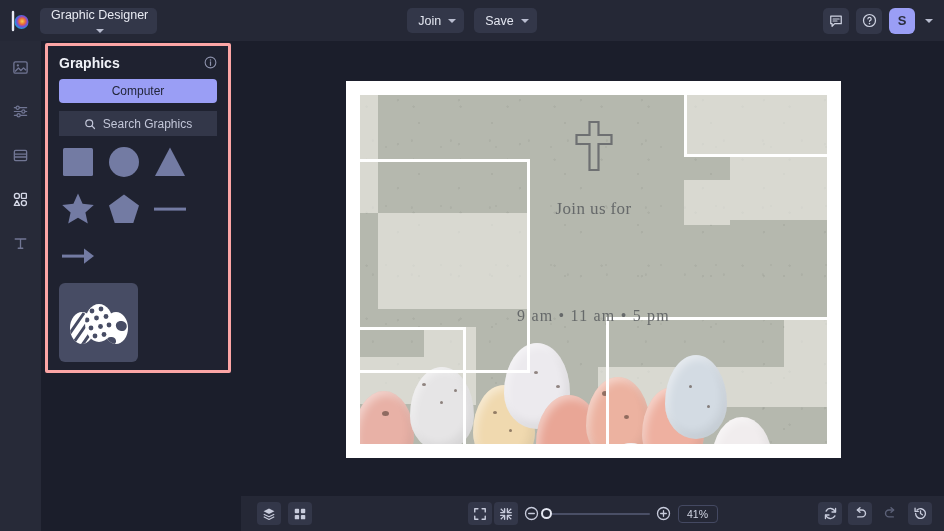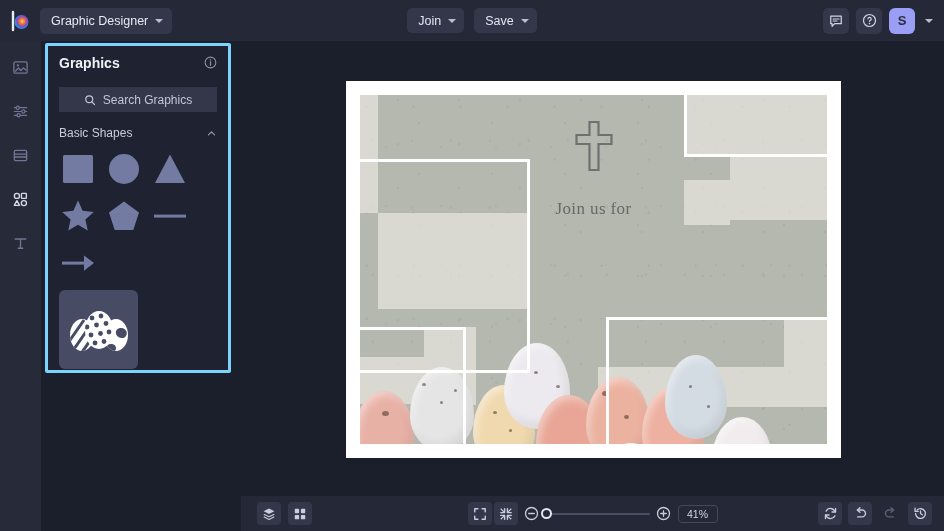--- a/index.html
+++ b/index.html
@@ -16,21 +16,21 @@
     position: absolute; left: 0; top: 0; width: 944px; height: 41px;
     background: #252836;
     display: flex; align-items: center;
   }
   #logo-wrap { width: 40px; height: 41px; display: flex; align-items: center; justify-content: center; }
   .logo-mark { width: 22px; height: 22px; position: relative; }
   .app-switch {
     display: flex; align-items: center; gap: 7px;
     height: 26px; padding: 0 9px 0 11px;
     background: #333749; border-radius: 5px;
-    color: #e8eaf2; font-size: 12.5px; white-space: nowrap;
+    color: #e8eaf2; font-size: 12.5px; white-space: nowrap; flex-direction: column;
   }
   .caret { width: 0; height: 0; border-left: 4px solid transparent; border-right: 4px solid transparent; border-top: 4.5px solid #b9bdd0; display:inline-block; }
 
   #top-center {
     position: absolute; left: 0; right: 0; top: 0; height: 41px;
     display: flex; align-items: center; justify-content: center; gap: 10px;
     pointer-events: none;
   }
   #top-center > * { pointer-events: auto; }
   .menu-btn {
@@ -70,21 +70,21 @@
     display: flex; align-items: center; justify-content: center;
     color: #6d7governor;
   }
   .rail-item { color: #717694; }
   .rail-item.active { color: #d6d9e8; }
 
   
   #panel {
     position: absolute; left: 45px; top: 43px; width: 186px; height: 330px;
     background: #1f2230;
-    border: 3px solid #7dd3fc;
+    border: 3px solid #fca5a5;
     border-radius: 2px;
     padding: 0 11px;
     overflow: hidden;
   }
   .panel-head {
     display: flex; align-items: center; justify-content: space-between;
     height: 33px;
   }
   .panel-title { color: #f0f2f8; font-size: 14px; font-weight: bold; }
   .info-ic { color: #8e93ad; display:flex; }
@@ -315,37 +315,32 @@
     <span class="panel-title">Graphics</span>
     <span class="info-ic">
       <svg width="13" height="13" viewBox="0 0 16 16">
         <circle cx="8" cy="8" r="6.6" fill="none" stroke="currentColor" stroke-width="1.3"></circle>
         <circle cx="8" cy="4.9" r=".95" fill="currentColor"></circle>
         <path d="M8 7.1v4.4" stroke="currentColor" stroke-width="1.5" stroke-linecap="round"></path>
       </svg>
     </span>
   </div>
 
+  <div class="computer-btn">
+    <span>Computer</span>
+  </div>
 
   <div class="search-box">
     <svg width="12" height="12" viewBox="0 0 16 16">
       <circle cx="7" cy="7" r="4.6" fill="none" stroke="currentColor" stroke-width="1.6"></circle>
       <path d="M10.6 10.6l3.4 3.4" stroke="currentColor" stroke-width="1.6" stroke-linecap="round"></path>
     </svg>
     <span>Search Graphics</span>
   </div>
 
-  <div class="sec-head">
-    <span>Basic Shapes</span>
-    <span class="chev">
-      <svg width="11" height="11" viewBox="0 0 16 16">
-          <path d="M3.5 10L8 5.6 12.5 10" fill="none" stroke="currentColor" stroke-width="1.5" stroke-linecap="round" stroke-linejoin="round"></path>
-        </svg>
-    </span>
-  </div>
 
   <div class="shape-grid">
     <div class="shape-cell">
       <svg width="34" height="34" viewBox="0 0 34 34">
           <rect class="sh" x="2" y="3" width="30" height="28" rx="1.5"></rect>
         </svg>
     </div>
     <div class="shape-cell">
       <svg width="34" height="34" viewBox="0 0 34 34">
           <circle class="sh" cx="17" cy="17" r="15"></circle>
@@ -470,20 +465,21 @@
       <div class="wframe" style="left:-10px;top:232px;width:116px;height:122px;"></div>
       <div class="wframe" style="left:324px;top:-10px;width:160px;height:72px;"></div>
       <div class="wframe" style="left:246px;top:222px;width:230px;height:134px;"></div>
 
       <div id="cross">
         <svg width="42" height="52" viewBox="0 0 42 52">
           <path d="M16.5 2h9v13h13v9h-13v26h-9V24h-13v-9h13z" fill="none" stroke="#6e7072" stroke-width="2.2"></path>
         </svg>
       </div>
       <div class="art-text" id="t-join">Join us for</div>
+      <div class="art-text" id="t-times">9 am • 11 am • 5 pm</div>
     </div>
   </div>
 </div>
 
 <div id="bottombar">
   <div class="bb-left">
     <div class="sq-btn">
       <svg width="14" height="14" viewBox="0 0 16 16">
         <path d="M8 1.8l6.2 3.1L8 8 1.8 4.9z" fill="currentColor"></path>
         <path d="M2 8.2L8 11.2l6-3M2 11.2L8 14.2l6-3" fill="none" stroke="currentColor" stroke-width="1.3" stroke-linejoin="round"></path>

